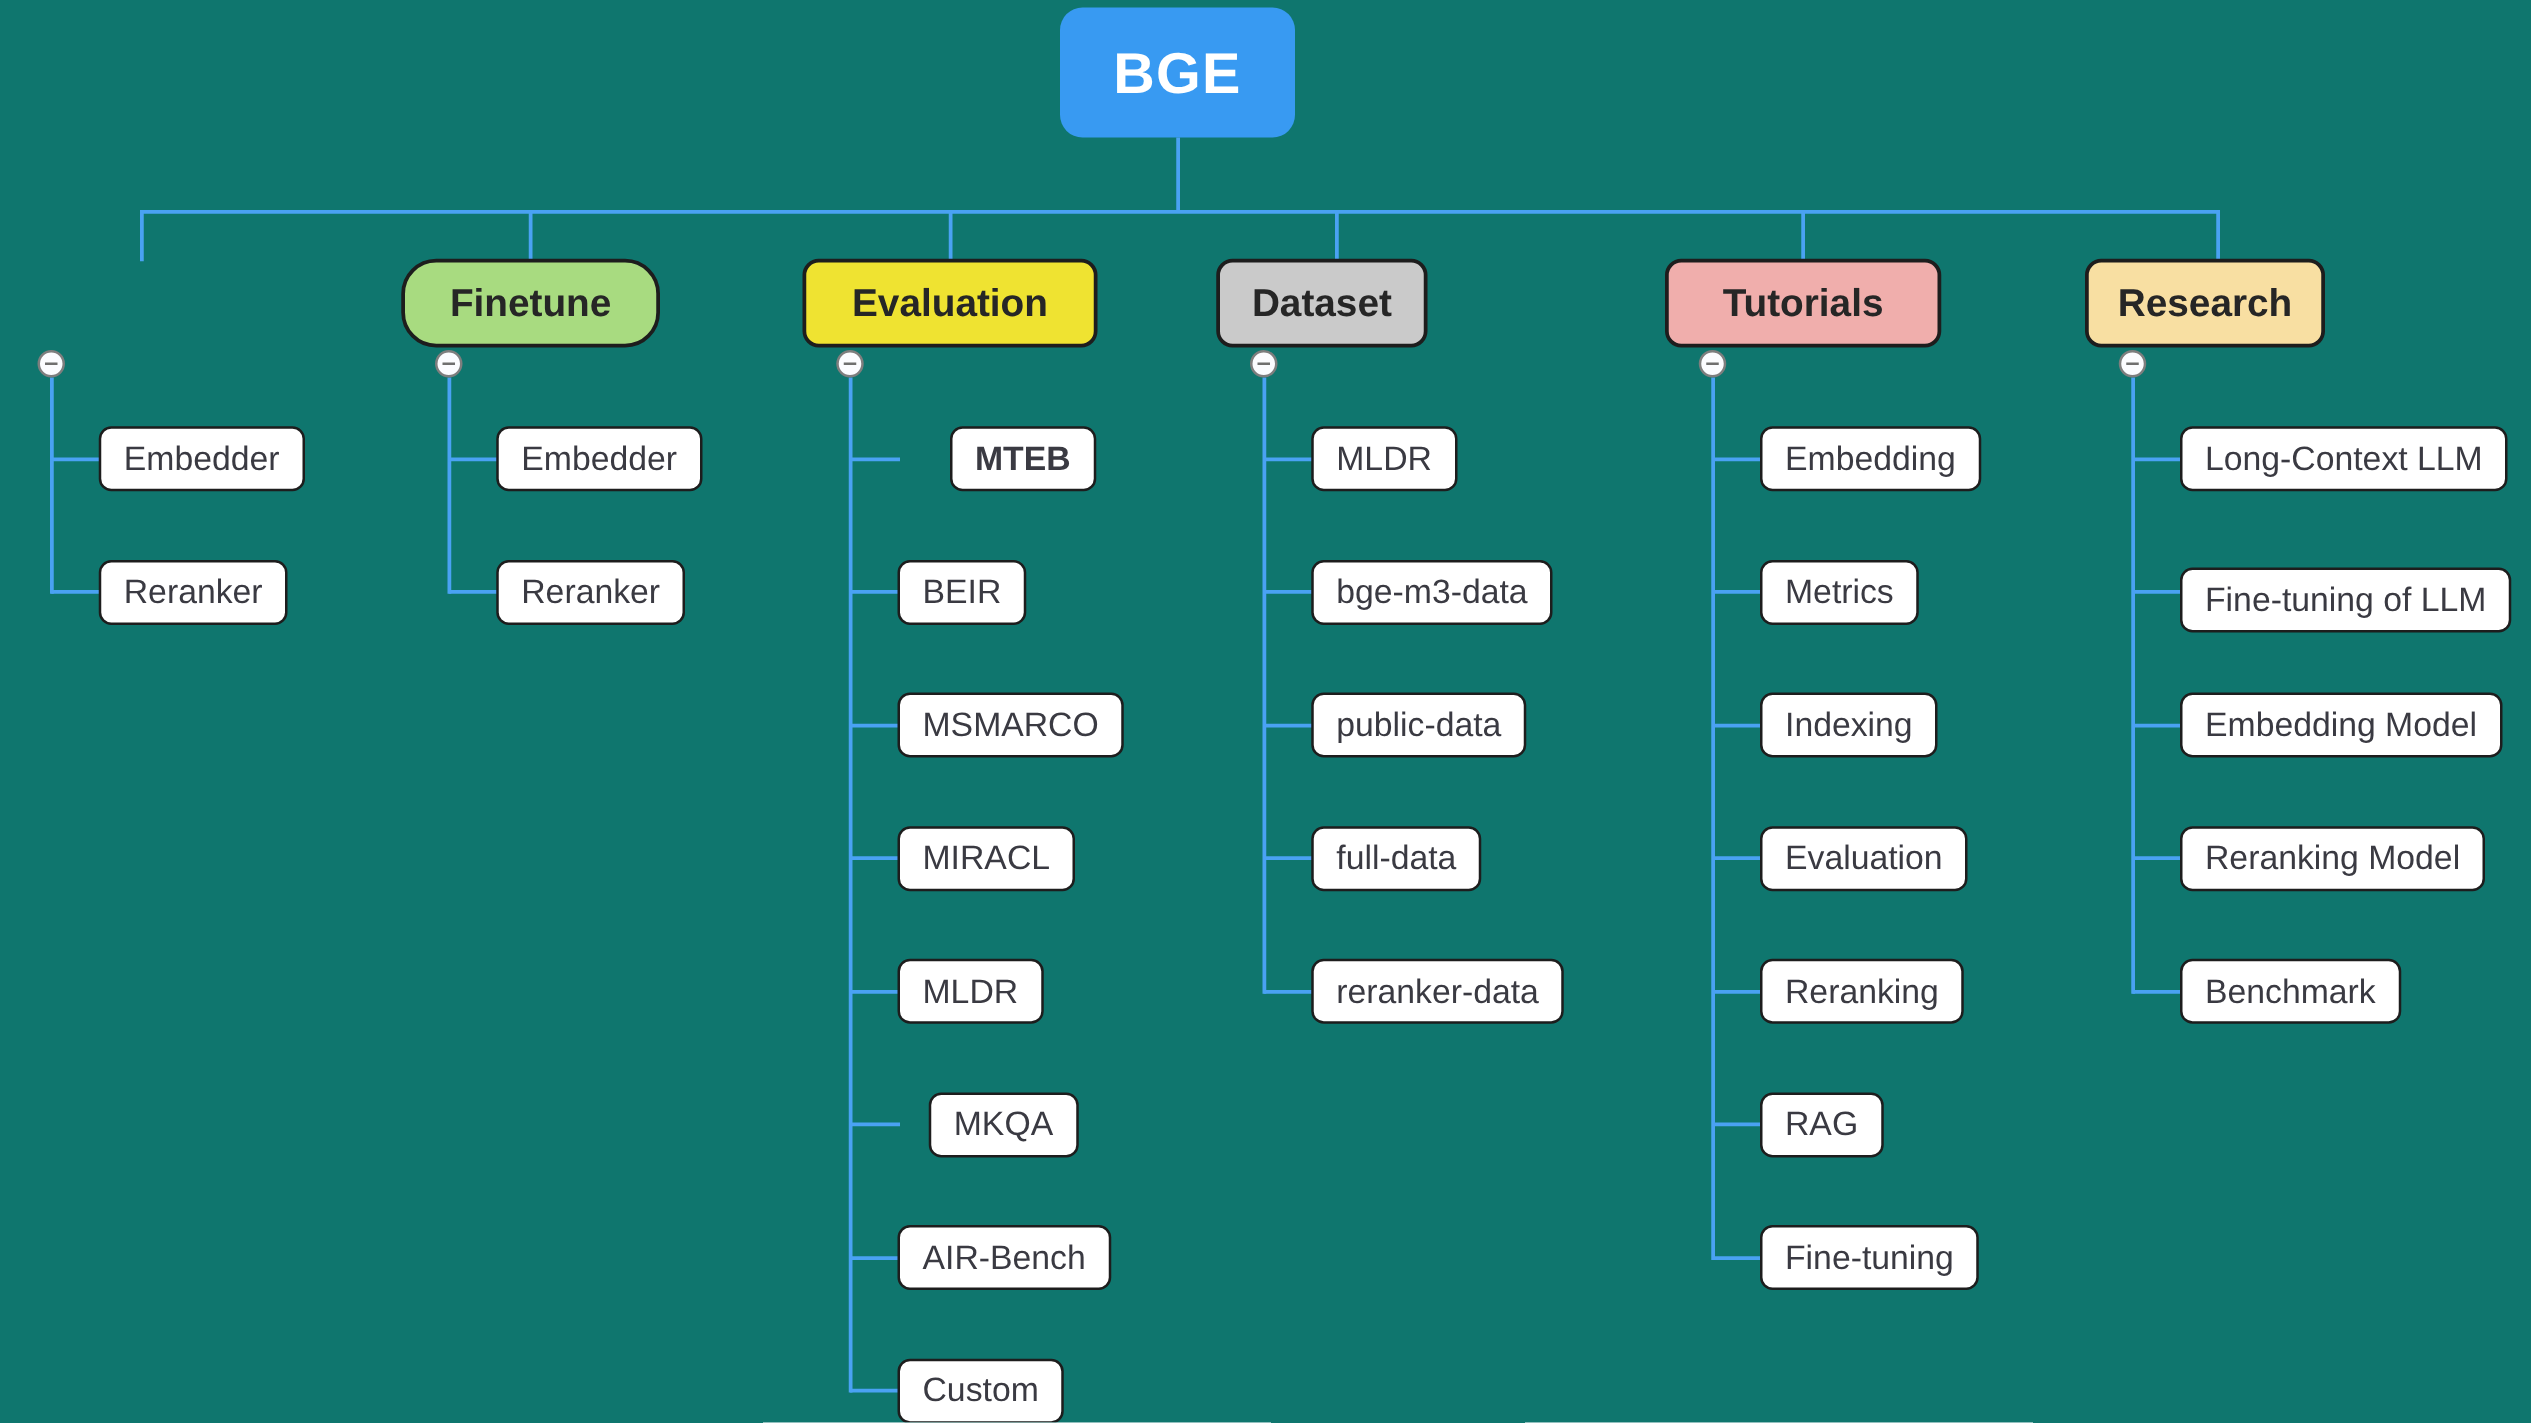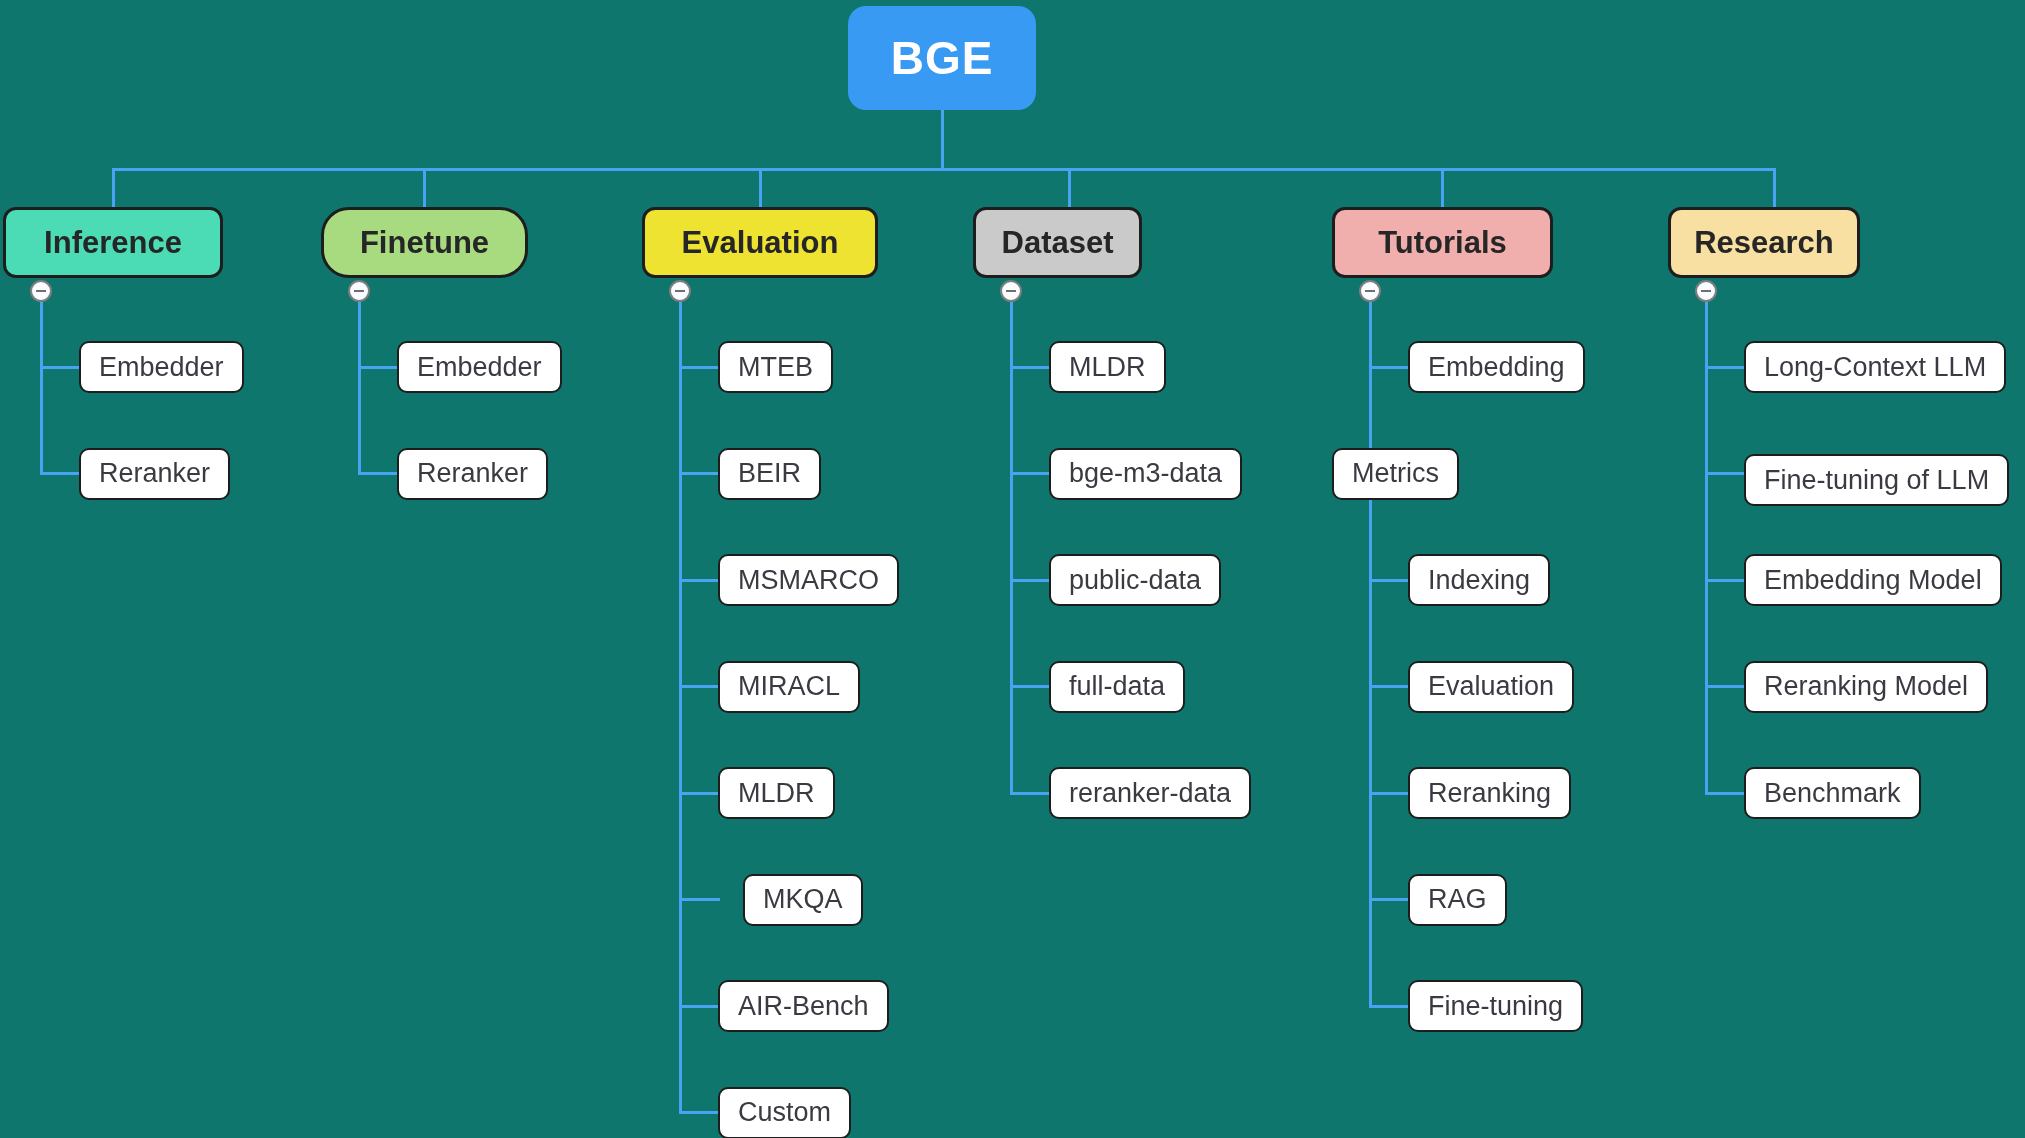--- a/index.html
+++ b/index.html
@@ -92,38 +92,37 @@
 <div class="canvas" style="--line: #4aa2f3; background: #0f766e; padding-left: 37px;">
   <div class="root-node" style="background: rgb(56, 154, 242); color: rgb(255, 255, 255);">BGE</div>
 <div class="line" style="left: 941px; top: 110px; width: 3px; height: 58px;"></div>
     <div class="line" style="left: 111.5px; top: 168px; width: 1664.5px; height: 3px;"></div>
     <div class="line" style="left: 111.5px; top: 168px; width: 3px; height: 41px;"></div>
     <div class="line" style="left: 39.5px; top: 302px; width: 3px; height: 173px;"></div>
     <div class="line" style="left: 41px; top: 365.5px; width: 40px; height: 3px;"></div>
     <div class="child-node" style="left: 79px; top: 341px;">Embedder</div>
     <div class="line" style="left: 41px; top: 472px; width: 40px; height: 3px;"></div>
     <div class="child-node" style="left: 79px; top: 447.5px;">Reranker</div>
-    <div class="branch-node" style="left: 3px; width: 220px; background: rgb(75, 220, 182);">Inference</div>
     <div class="collapse-btn" style="left: 30px; top: 280px;">
       <span class="minus-bar"></span>
     </div>
     <div class="line" style="left: 423px; top: 168px; width: 3px; height: 41px;"></div>
     <div class="line" style="left: 357.5px; top: 302px; width: 3px; height: 173px;"></div>
     <div class="line" style="left: 359px; top: 365.5px; width: 40px; height: 3px;"></div>
     <div class="child-node" style="left: 397px; top: 341px;">Embedder</div>
     <div class="line" style="left: 359px; top: 472px; width: 40px; height: 3px;"></div>
     <div class="child-node" style="left: 397px; top: 447.5px;">Reranker</div>
     <div class="branch-node" style="left: 321px; width: 207px; background: rgb(168, 219, 128); border-radius: 28px;">Finetune</div>
     <div class="collapse-btn" style="left: 348px; top: 280px;">
       <span class="minus-bar"></span>
     </div>
     <div class="line" style="left: 758.5px; top: 168px; width: 3px; height: 41px;"></div>
     <div class="line" style="left: 678.5px; top: 302px; width: 3px; height: 812px;"></div>
     <div class="line" style="left: 680px; top: 365.5px; width: 40px; height: 3px;"></div>
-    <div class="child-node" style="left: 718px; top: 341px;">MTEB</div>
+    <div class="child-node" style="left: 760px; top: 341px; font-weight: bold;">MTEB</div>
     <div class="line" style="left: 680px; top: 472px; width: 40px; height: 3px;"></div>
     <div class="child-node" style="left: 718px; top: 447.5px;">BEIR</div>
     <div class="line" style="left: 680px; top: 578.5px; width: 40px; height: 3px;"></div>
     <div class="child-node" style="left: 718px; top: 554px;">MSMARCO</div>
     <div class="line" style="left: 680px; top: 685px; width: 40px; height: 3px;"></div>
     <div class="child-node" style="left: 718px; top: 660.5px;">MIRACL</div>
     <div class="line" style="left: 680px; top: 791.5px; width: 40px; height: 3px;"></div>
     <div class="child-node" style="left: 718px; top: 767px;">MLDR</div>
     <div class="line" style="left: 680px; top: 898px; width: 40px; height: 3px;"></div>
     <div class="child-node" style="left: 743px; top: 873.5px; text-align: right;">MKQA</div>
@@ -149,21 +148,21 @@
     <div class="child-node" style="left: 1049px; top: 767px;">reranker-data</div>
     <div class="branch-node" style="left: 973px; width: 169px; background: rgb(202, 202, 202);">Dataset</div>
     <div class="collapse-btn" style="left: 1000px; top: 280px;">
       <span class="minus-bar"></span>
     </div>
     <div class="line" style="left: 1441px; top: 168px; width: 3px; height: 41px;"></div>
     <div class="line" style="left: 1368.5px; top: 302px; width: 3px; height: 705.5px;"></div>
     <div class="line" style="left: 1370px; top: 365.5px; width: 40px; height: 3px;"></div>
     <div class="child-node" style="left: 1408px; top: 341px;">Embedding</div>
     <div class="line" style="left: 1370px; top: 472px; width: 40px; height: 3px;"></div>
-    <div class="child-node" style="left: 1332px; top: 447.5px;">Metrics</div>
+    <div class="child-node" style="left: 1408px; top: 447.5px;">Metrics</div>
     <div class="line" style="left: 1370px; top: 578.5px; width: 40px; height: 3px;"></div>
     <div class="child-node" style="left: 1408px; top: 554px;">Indexing</div>
     <div class="line" style="left: 1370px; top: 685px; width: 40px; height: 3px;"></div>
     <div class="child-node" style="left: 1408px; top: 660.5px;">Evaluation</div>
     <div class="line" style="left: 1370px; top: 791.5px; width: 40px; height: 3px;"></div>
     <div class="child-node" style="left: 1408px; top: 767px;">Reranking</div>
     <div class="line" style="left: 1370px; top: 898px; width: 40px; height: 3px;"></div>
     <div class="child-node" style="left: 1408px; top: 873.5px;">RAG</div>
     <div class="line" style="left: 1370px; top: 1004.5px; width: 40px; height: 3px;"></div>
     <div class="child-node" style="left: 1408px; top: 980px;">Fine-tuning</div>

